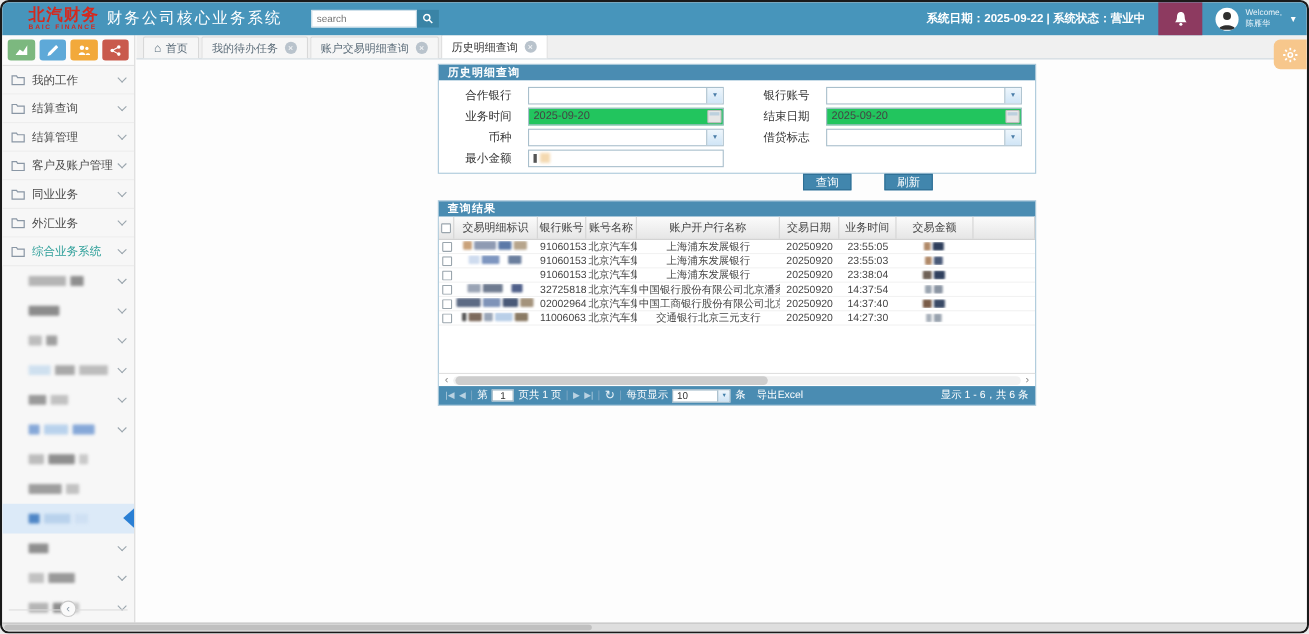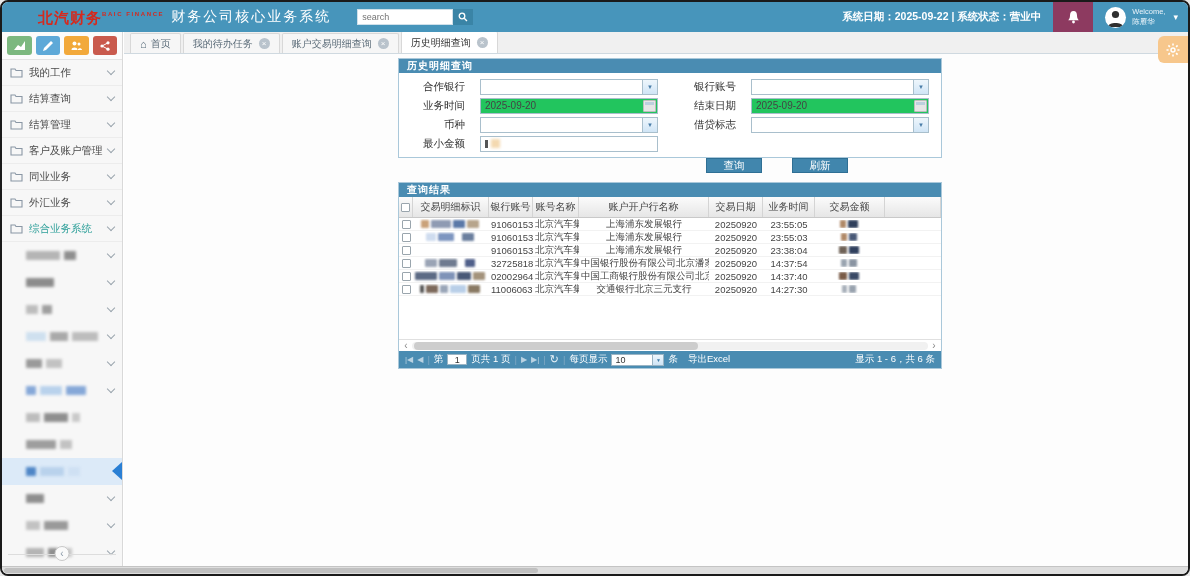--- a/index.html
+++ b/index.html
@@ -4,21 +4,21 @@
 <style>
   * { margin:0; padding:0; box-sizing:border-box; }
   html,body { background:#e9e9e9; }
   body { font-family:"Liberation Sans","DejaVu Sans",sans-serif; }
   .page { position:relative; width:1190px; height:576px; background:#fff;
           border:2px solid #1a1a1a; border-radius:8px; overflow:hidden; }
 
   
   .topbar { position:absolute; top:0; left:0; right:0; height:30px; background:#4795bb;
             display:flex; align-items:center; z-index:5; }
-  .logo { margin-left:36px; display:flex; line-height:1; }
+  .logo { margin-left:24px; display:flex; flex-direction:column; line-height:1; }
   .logo-cn { color:#d42a1f; font-weight:bold; font-size:15px; letter-spacing:1px; }
   .logo-en { color:#d42a1f; font-size:6px; font-weight:bold; letter-spacing:1.6px; margin-top:1px; }
   .app-title { color:#fff; font-size:14px; letter-spacing:2px; margin-left:7px; }
   .searchwrap { display:flex; margin-left:26px; height:16px; }
   .searchwrap input { width:96px; height:16px; border:1px solid #cfe0ea; font-size:9px;
                       padding:0 4px; color:#555; outline:none; }
   .search-btn { width:20px; height:16px; background:#3a84a6; display:flex; align-items:center;
                 justify-content:center; cursor:pointer; }
   .right-group { margin-left:auto; display:flex; align-items:center; height:30px; }
   .sysinfo { color:#fff; font-size:10.5px; font-weight:bold; margin-right:12px; }
@@ -87,21 +87,21 @@
   .selarrow { position:absolute; right:0; top:0; bottom:0; width:15px;
               background:linear-gradient(#eef6fc,#d0e5f6); border-left:1px solid #a9bfcc;
               display:flex; align-items:center; justify-content:center; font-size:6px; color:#4a7da8; }
   .calicon { position:absolute; right:1px; top:1px; width:13px; height:12px; background:#e6e6e6;
              border:1px solid #bdbdbd; border-radius:1px; }
   .calicon::before { content:""; position:absolute; left:1px; right:1px; top:1px; height:3px; background:#bcd0de; }
   .mask-tick { display:inline-block; width:3px; height:8px; background:#555; margin-right:3px; filter:blur(.6px); }
   .mask-blob { display:inline-block; width:9px; height:9px; background:#f4d9b0; filter:blur(1.5px); }
   .btnrow { position:absolute; top:126px; left:274px; width:544px; display:flex; gap:30px;
             justify-content:flex-end; padding-right:94px; }
-  .pbtn { width:56px; height:15px; background:#4186ad; color:#fff; font-size:10.5px; display:flex;
+  .pbtn { width:44px; height:15px; background:#4186ad; color:#fff; font-size:10.5px; display:flex;
           align-items:center; justify-content:center; border:1px solid #2f6f94; cursor:pointer; }
 
   
   .rpanel { position:absolute; left:274px; top:150px; width:544px; border:1px solid #aac8da;
             background:#fff; }
   .thead { height:21px; display:flex; background:linear-gradient(#fbfbfb,#e6e6e6);
            border-bottom:1px solid #c9c9c9; font-size:10px; color:#444; align-items:center;font-family:Liberation Serif, serif; }
   .thead .tc { border-right:1px solid #d4d4d4; height:100%; display:flex; align-items:center;
                justify-content:center; white-space:nowrap; overflow:hidden; }
   .tbody { height:121px; overflow:hidden; }

